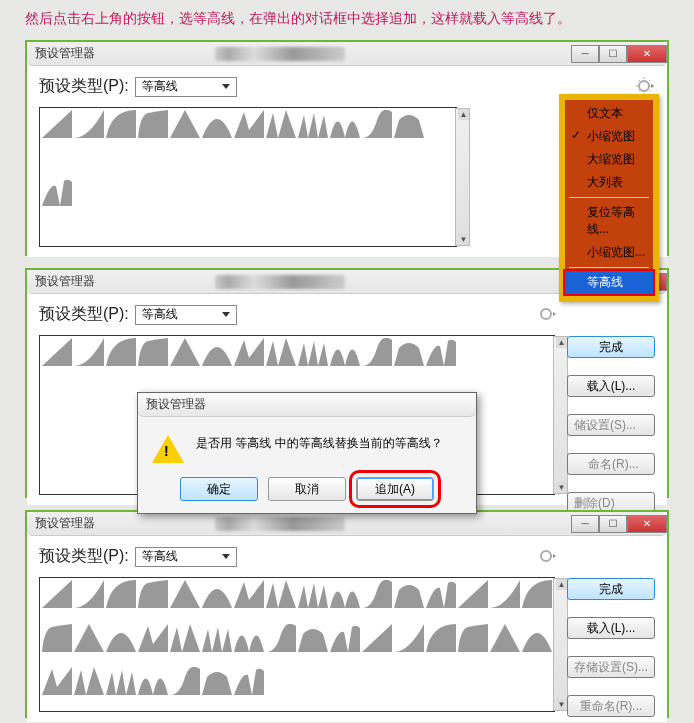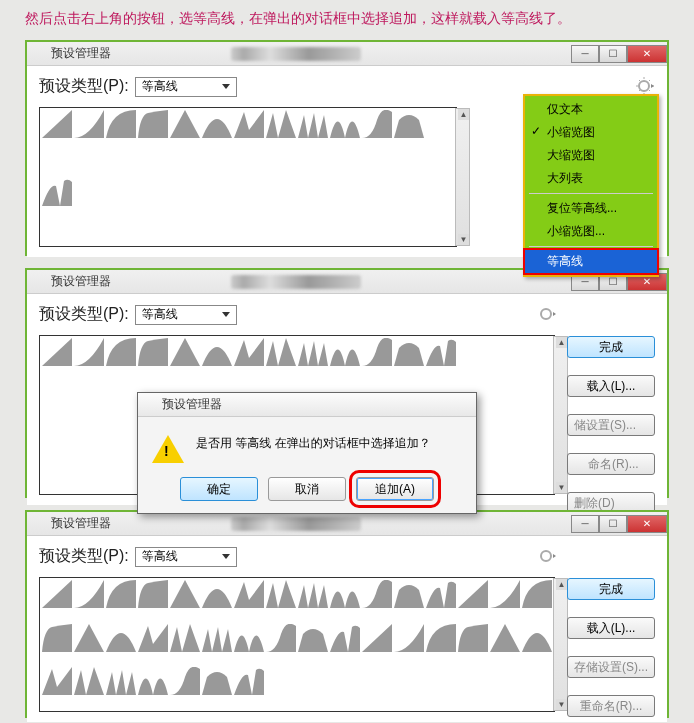--- a/index.html
+++ b/index.html
@@ -22,21 +22,22 @@
       background: #fff;
       margin-bottom: 12px;
       position: relative;
     }
     .titlebar {
       display: flex;
       align-items: center;
       height: 24px;
       background: linear-gradient(#f0f0f0,#e6e6e6);
       border-bottom: 1px solid #ccc;
-      padding-left: 24px;
+      padding-left: 8px;
+      border-radius: 6px;
     }
     .titlebar .title {
       font-size: 12px;
       color: #333;
     }
     .titlebar .blur-text {
       margin-left: 120px;
       width: 130px;
       height: 14px;
       background: linear-gradient(90deg,#cbcbcb 0%,#aaa 10%,#ddd 30%,#999 60%,#ccc 100%);
@@ -141,23 +142,23 @@
       background: linear-gradient(#e6f6ff,#bfe4ff);
       border-color: #2a8fd8;
     }
     .btn.dis { color:#888; }
 
     
     .dropdown {
       position: absolute;
       right: 8px;
       top: 28px;
-      width: 136px;
-      background: #84cc16;
-      border: 2px solid #eab308;
+      width: 100px;
+      background: #c2410c;
+      border: 6px solid #eab308;
       box-shadow: 2px 2px 4px rgba(0,0,0,.3);
       z-index: 10;
       padding: 2px 0;
     }
     .dd-item {
       padding: 3px 6px 3px 22px;
       font-size: 12px;
       color: #000;
       position: relative;
     }
@@ -461,21 +462,21 @@
       <div class="btn dis" style="overflow:hidden;padding-left:20px;justify-content:flex-start">命名(R)...</div>
       <div class="btn dis" style="overflow:hidden;padding-left:6px;justify-content:flex-start">删除(D)</div>
     </div>
 
     <div class="inner-dialog">
       <div class="titlebar">
         <span class="title">预设管理器</span>
       </div>
       <div class="inner-body">
         <div class="warn-icon"></div>
-        <div style="padding-top:4px;font-size:12px">是否用 等高线 在弹出的对话框中选择追加？</div>
+        <div style="padding-top:4px;font-size:12px">是否用 等高线 中的等高线替换当前的等高线？</div>
       </div>
       <div class="inner-btn-row">
         <div class="inner-btn blue">确定</div>
         <div class="inner-btn">取消</div>
         <div class="inner-btn sel red-frame">追加(A)</div>
       </div>
     </div>
   </div>
 </div>
 

